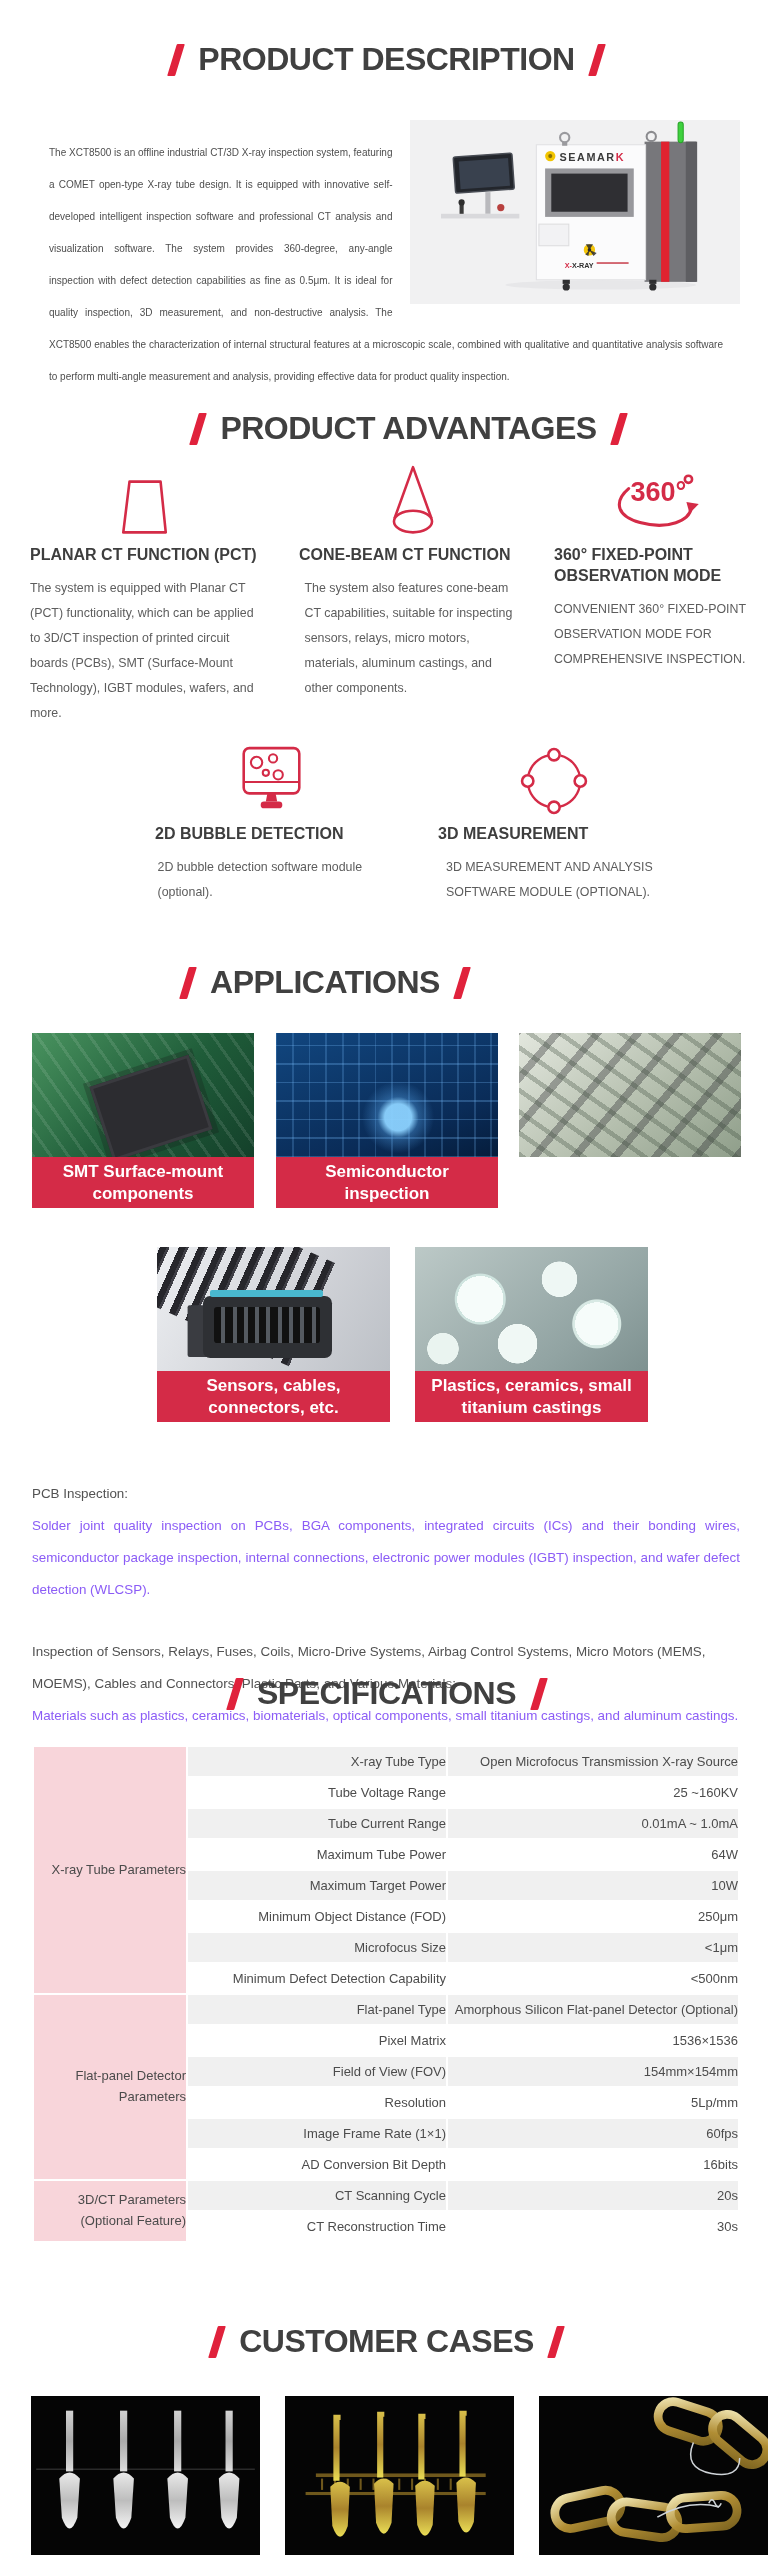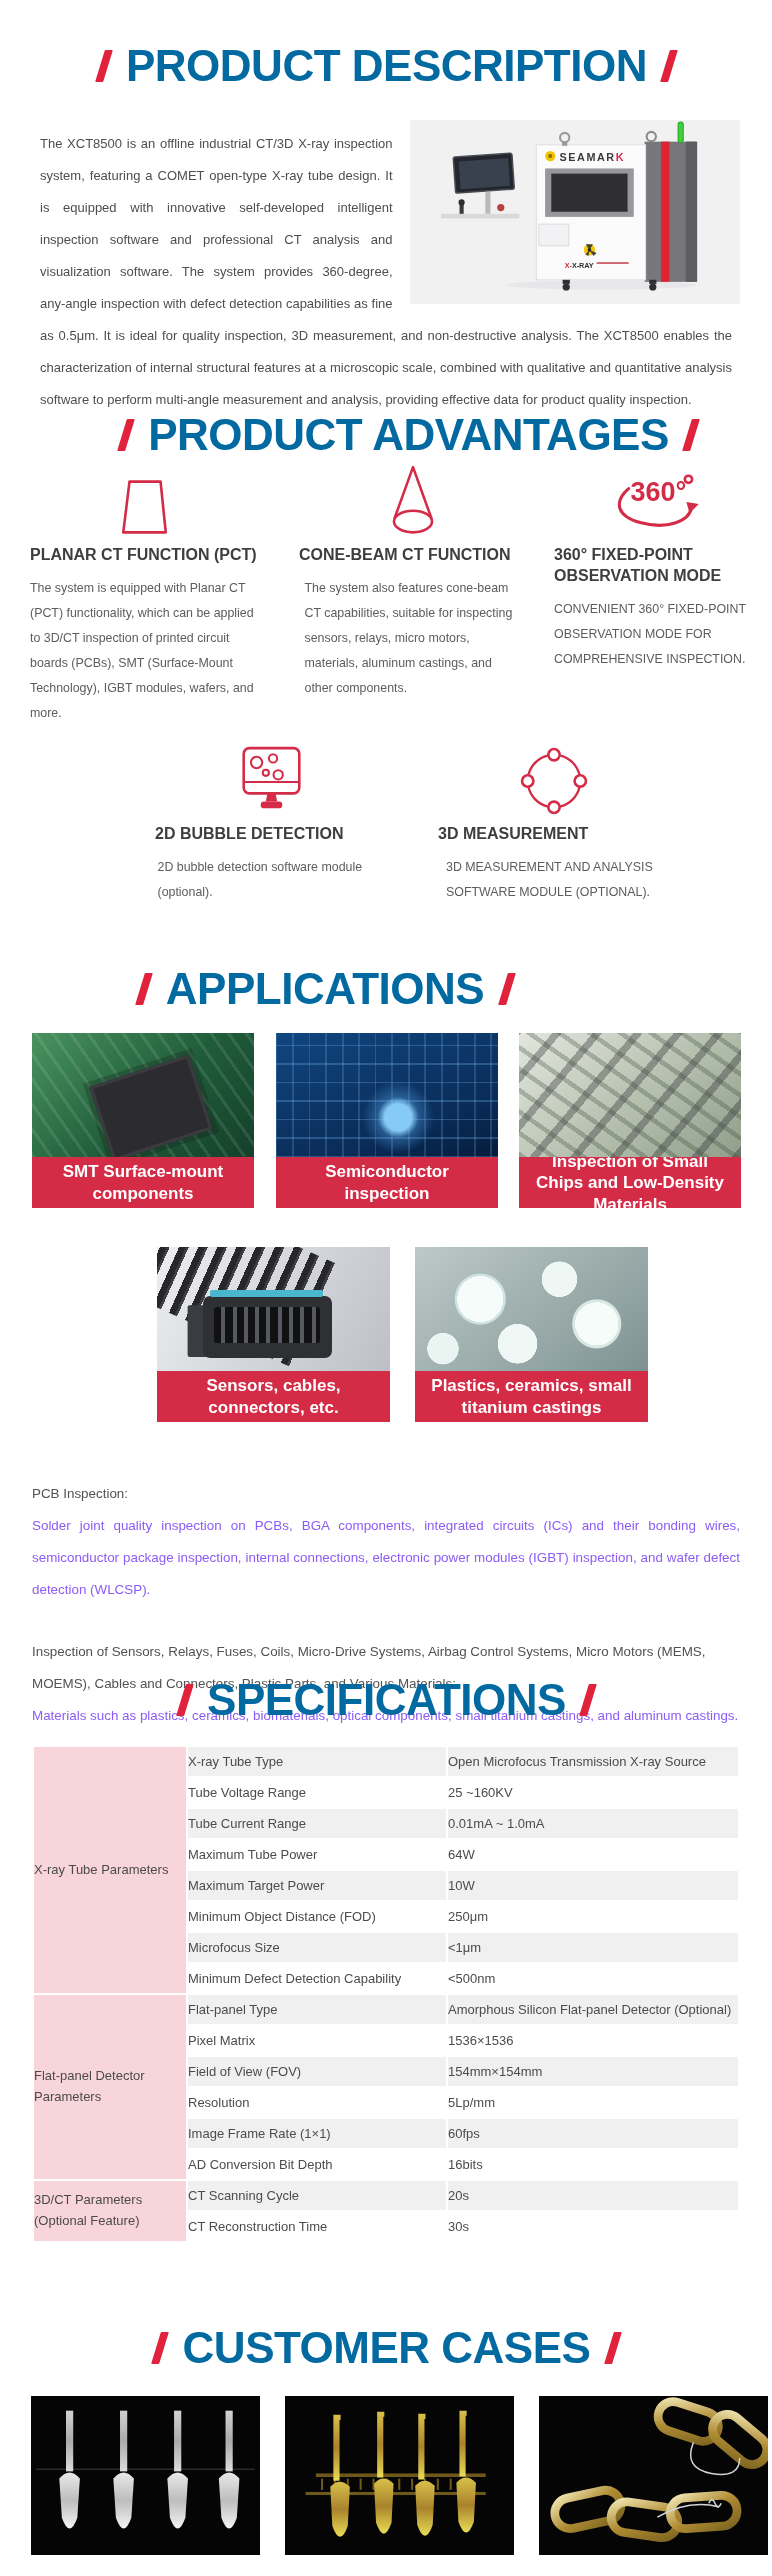--- a/index.html
+++ b/index.html
@@ -3,26 +3,26 @@
 <meta charset="utf-8">
 <style>
   html,body{margin:0;padding:0;background:#ffffff;}
   .page{position:relative;width:773px;height:3472px;background:#fff;overflow:hidden;
         font-family:"Liberation Sans", sans-serif;color:#4f4f4f;}
   .abs{position:absolute;}
 
   
   .sec-head{display:flex;align-items:center;justify-content:center;gap:18.5px;width:100%;}
   .slash{width:7.7px;height:32px;background:#e0223c;transform:skewX(-17deg);border-radius:1px;}
-  .sec-title{margin:0;font-size:44px;font-weight:bold;color:#0369a1;letter-spacing:-0.5px;white-space:nowrap;}
+  .sec-title{margin:0;font-size:32px;font-weight:bold;color:#404040;letter-spacing:-0.5px;white-space:nowrap;}
 
   
   .desc-wrap{top:120px;left:32px;width:708px;}
   .machine-box{float:right;width:330px;height:184px;margin-left:17.5px;background:#f1f1f2;}
-  .desc-text{margin:8px;font-size:13px;line-height:32px;text-align:justify;color:#4e4e4e;}
+  .desc-text{margin:17px;font-size:10px;line-height:32px;text-align:justify;color:#4e4e4e;}
 
   
   .adv-col{position:absolute;}
   .adv-icon{height:72px;display:flex;align-items:flex-end;justify-content:center;margin-bottom:8.2px;}
   .adv-title{margin:0;font-size:16px;line-height:21px;font-weight:bold;color:#3e3e3e;}
   .adv-body{margin:11.3px auto 0;font-size:12.4px;line-height:25px;color:#5d5d5d;}
   .r360{position:relative;width:88px;height:66px;}
   .r360 .num{position:absolute;top:7.2px;left:17.5px;font-size:27px;font-weight:bold;color:#d42b47;}
   .r360 svg{position:absolute;left:0;top:0;}
 
@@ -40,21 +40,21 @@
   .conn:before{content:"";position:absolute;left:7.2px;top:-6.2px;width:113px;height:7.2px;background:#49b8cf;border-radius:2.1px;}
   .conn:after{content:"";position:absolute;left:11.3px;top:11.3px;width:106px;height:36px;
         background:repeating-linear-gradient(90deg,#111 0 7.2px,#555a61 7.2px 11.3px);border-radius:3.1px;}
   .notes{top:1478px;left:32px;width:708px;}
   .note-h{margin:0;font-size:13.4px;line-height:32px;color:#525252;}
   .note-p{margin:0 0 30px;font-size:13.4px;line-height:32px;color:#8b5cf6;text-align:justify;}
 
   
   table.spec{position:absolute;top:1745px;left:32px;width:708px;border-collapse:separate;border-spacing:2.1px;
              table-layout:fixed;font-size:13px;color:#4c4c4c;}
-  table.spec td{height:29px;text-align:left;vertical-align:middle;padding:0;}
+  table.spec td{height:29px;text-align:right;vertical-align:middle;padding:0;}
   td.group{background:#f8d5da;line-height:20.6px;padding:0 7.2px;color:#4b4b4b;}
   tr.shade td.param, tr.shade td.value{background:#f0f0f0;}
   td.value{white-space:nowrap;}
 
   
   .case{position:absolute;top:2396px;height:159px;background:#060606;overflow:hidden;}
 </style>
 </head>
 <body>
 
@@ -208,21 +208,20 @@
     <div class="app-bar">SMT Surface-mount components</div>
   </div>
 
   <div class="app-card" style="top:1033px;left:276px;width:222px;">
     <div class="app-photo" style="background:radial-gradient(circle at 55% 68%, rgba(140,210,255,.95) 0 13.4px, rgba(90,170,240,.35) 20.6px, transparent 36px),repeating-linear-gradient(0deg, rgba(120,190,255,.28) 0 1.5px, transparent 1.5px 18.5px),repeating-linear-gradient(90deg, rgba(120,190,255,.22) 0 1.5px, transparent 1.5px 16.5px),linear-gradient(160deg,#11467f,#0a2c58 70%,#051c3b);"></div>
     <div class="app-bar">Semiconductor inspection</div>
   </div>
 
   <div class="app-card" style="top:1033px;left:519px;width:222px;">
     <div class="app-photo" style="background:repeating-linear-gradient(35deg, rgba(60,75,60,.30) 0 4.6px, transparent 4.6px 17.5px),repeating-linear-gradient(-50deg, rgba(40,40,45,.35) 0 7.2px, transparent 7.2px 31px),linear-gradient(140deg,#e3e7de,#b5bfae 55%,#8f9e8a);"></div>
-    <div class="app-bar">Inspection of Small Chips and Low-Density Materials</div>
   </div>
 
   <div class="app-card" style="top:1247px;left:157px;width:233px;">
     <div class="app-photo" style="background:linear-gradient(120deg,#eceef1,#d2d4d9 55%,#bcc0c6);">
       <div class="cables"></div>
       <div class="conn"></div>
     </div>
     <div class="app-bar">Sensors, cables, connectors, etc.</div>
   </div>
 

